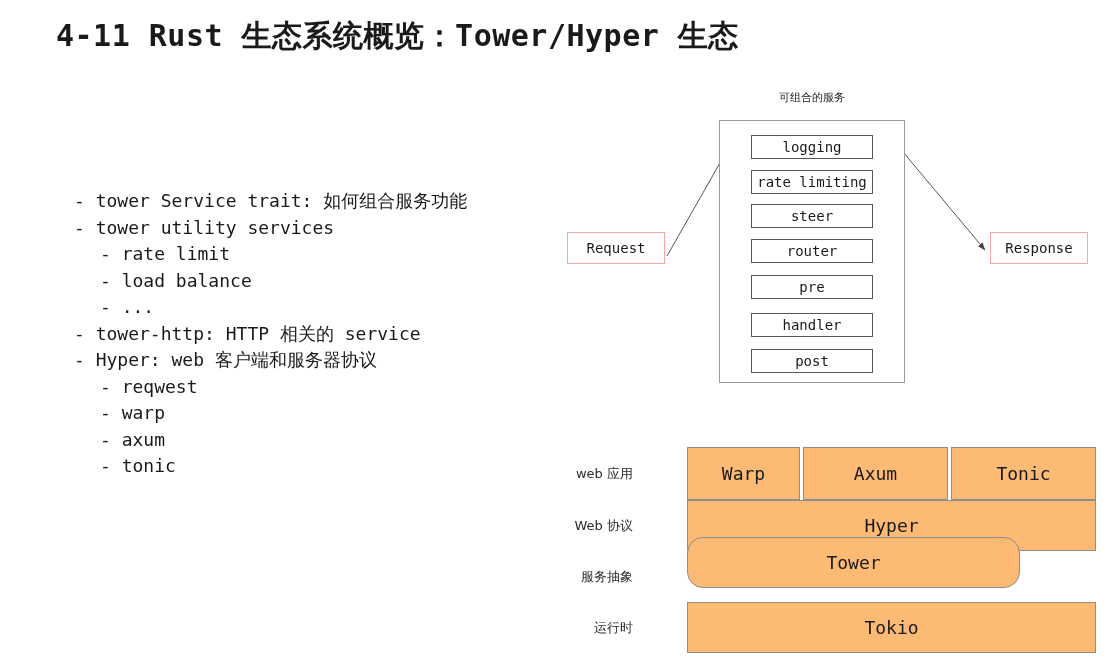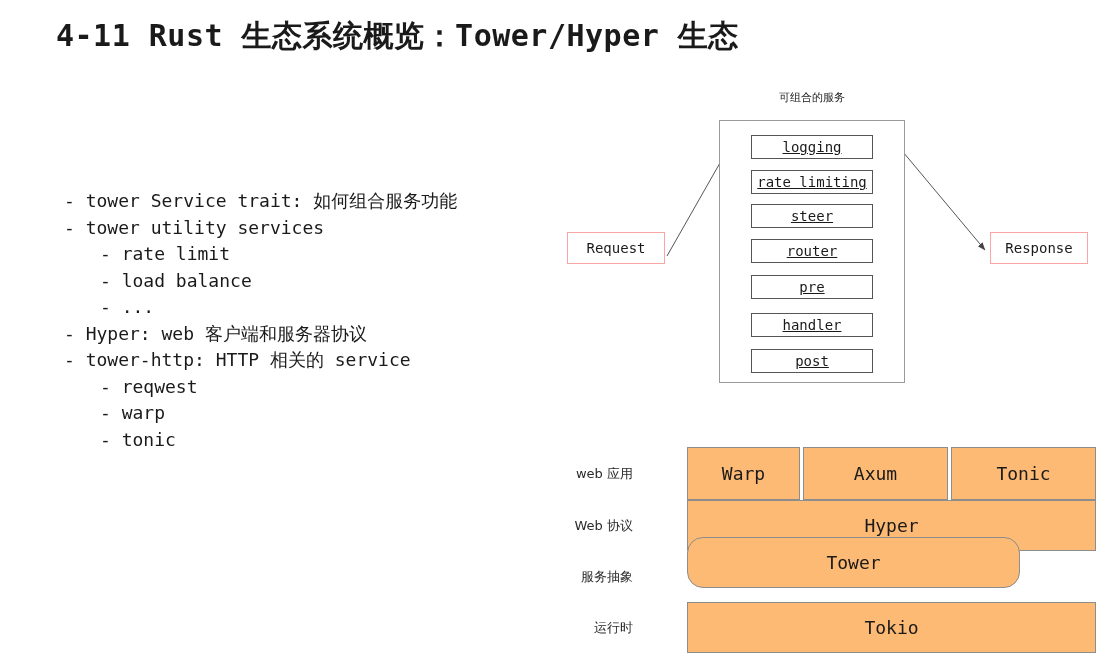--- a/index.html
+++ b/index.html
@@ -33,21 +33,21 @@
     position: absolute;
     left: 64px;
     top: 188px;
     font-size: 18px;
     line-height: 26.5px;
     font-family: "DejaVu Sans Mono", "Liberation Mono", monospace;
   }
   .bullet-line {
     white-space: pre;
   }
-  .bullet-line.lvl1 { padding-left: 0px; }
+  .bullet-line.lvl1 { padding-left: 0px; margin-left: 10px; }
   .bullet-line.lvl2 { padding-left: 36px; }
 
   
   .diagram {
     position: absolute;
     left: 0;
     top: 0;
     width: 1118px;
     height: 671px;
     pointer-events: none;
@@ -83,21 +83,20 @@
     height: 24px;
     border: 1px solid #555;
     box-sizing: border-box;
     background: #fff;
     font-size: 14px;
     display: flex;
     align-items: center;
     justify-content: center;
     font-family: "DejaVu Sans Mono", "Liberation Mono", monospace;
     white-space: nowrap;
-    text-decoration: underline;
   }
 
   .io-box {
     position: absolute;
     width: 98px;
     height: 32px;
     border: 1px solid #fca5a5;
     box-sizing: border-box;
     background: #fff;
     font-size: 14px;
@@ -134,24 +133,25 @@
 <body>
 
 <div class="slide-title">4-11 Rust 生态系统概览：Tower/Hyper 生态</div>
 
 <div class="bullets">
   <div class="bullet-line lvl1">- tower Service trait: 如何组合服务功能</div>
   <div class="bullet-line lvl1">- tower utility services</div>
   <div class="bullet-line lvl2">- rate limit</div>
   <div class="bullet-line lvl2">- load balance</div>
   <div class="bullet-line lvl2">- ...</div>
+  <div class="bullet-line lvl1">- tower-http: HTTP 相关的 service</div>
   <div class="bullet-line lvl1">- Hyper: web 客户端和服务器协议</div>
-  <div class="bullet-line lvl1">- tower-http: HTTP 相关的 service</div>
   <div class="bullet-line lvl2">- reqwest</div>
   <div class="bullet-line lvl2">- warp</div>
+  <div class="bullet-line lvl2">- axum</div>
   <div class="bullet-line lvl2">- tonic</div>
 </div>
 
 <div class="diagram">
 <svg width="1118" height="671" viewBox="0 0 1118 671" xmlns="http://www.w3.org/2000/svg">
   <defs>
     <marker id="ah" markerWidth="9" markerHeight="9" refX="7.5" refY="3" orient="auto" markerUnits="strokeWidth">
       <path d="M0,0 L8,3 L0,6 z" fill="#444"></path>
     </marker>
     <marker id="ah2" markerWidth="9" markerHeight="9" refX="7.5" refY="3" orient="auto" markerUnits="strokeWidth">

